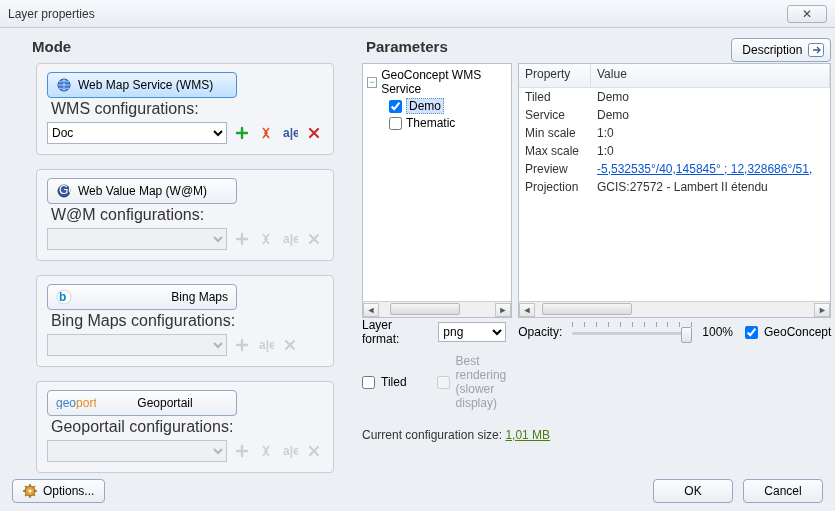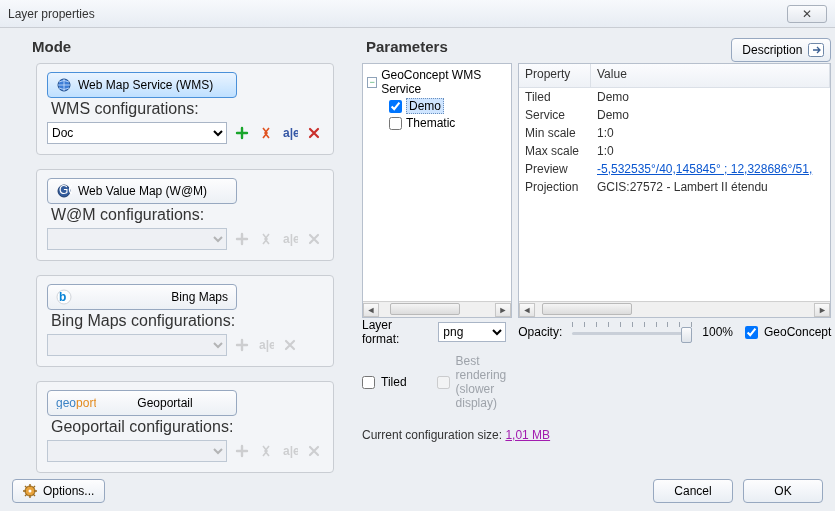--- a/index.html
+++ b/index.html
@@ -52,21 +52,21 @@
   .opacity-row { display:flex; align-items:center; gap:10px; justify-content:flex-end;}
   .slider { position:relative; width:120px; height:20px; }
   .slider .ticks { position:absolute; top:0; left:0; right:0; height:6px; display:flex; justify-content:space-between;}
   .slider .ticks span { width:1px; height:5px; background:#9aa3ae; }
   .slider .track2 { position:absolute; top:10px; left:0; right:0; height:3px; background:#c9cfd8; border-radius:2px;}
   .slider .thumb2 { position:absolute; top:5px; right:0; width:11px; height:16px; background:linear-gradient(#fcfcfd,#dfe4ea); border:1px solid #9aa8ba; border-radius:2px;}
   .chk-row { display:flex; align-items:center; gap:6px;}
   .chk-row input { width:13px; height:13px; margin:0;}
   .chk-row.disabled { color:#9ea3aa; }
   .config-size { margin-top:18px; color:#333;}
-  .config-size a { color:#a21caf; text-decoration:underline;}
+  .config-size a { color:#4d7c0f; text-decoration:underline;}
   .footer { position:absolute; bottom:8px; left:12px; right:12px; display:flex; align-items:center;}
   .options-btn { height:24px; padding:0 10px; border:1px solid #97a8c0; border-radius:4px; background:linear-gradient(#fdfdfe,#e9eef4); display:flex; align-items:center; gap:6px; cursor:pointer;}
   .footer .spacer { flex:1;}
   .footer .btn { width:80px; height:24px; border:1px solid #97a8c0; border-radius:4px; background:linear-gradient(#fdfdfe,#e9eef4); margin-left:10px; cursor:pointer; text-align:center; line-height:22px;}
   svg { display:block; }
 </style>
 </head>
 <body>
 
 <div class="titlebar">
@@ -360,15 +360,15 @@
           <circle cx="7" cy="7" r="5" fill="#e7a23b" stroke="#9b6a1d"></circle>
           <circle cx="7" cy="7" r="1.5" fill="#fff"></circle>
           <g stroke="#9b6a1d" stroke-width="1.4">
             <path d="M7 0v3M7 11v3M0 7h3M11 7h3M2 2l2 2M10 10l2 2M12 2l-2 2M4 10l-2 2"></path>
           </g>
         </svg>
       </span>
     <span>Options...</span>
   </div>
   <div class="spacer"></div>
+  <div class="btn">OK</div>
   <div class="btn">Cancel</div>
-  <div class="btn">OK</div>
 </div>
 
 </body></html>

